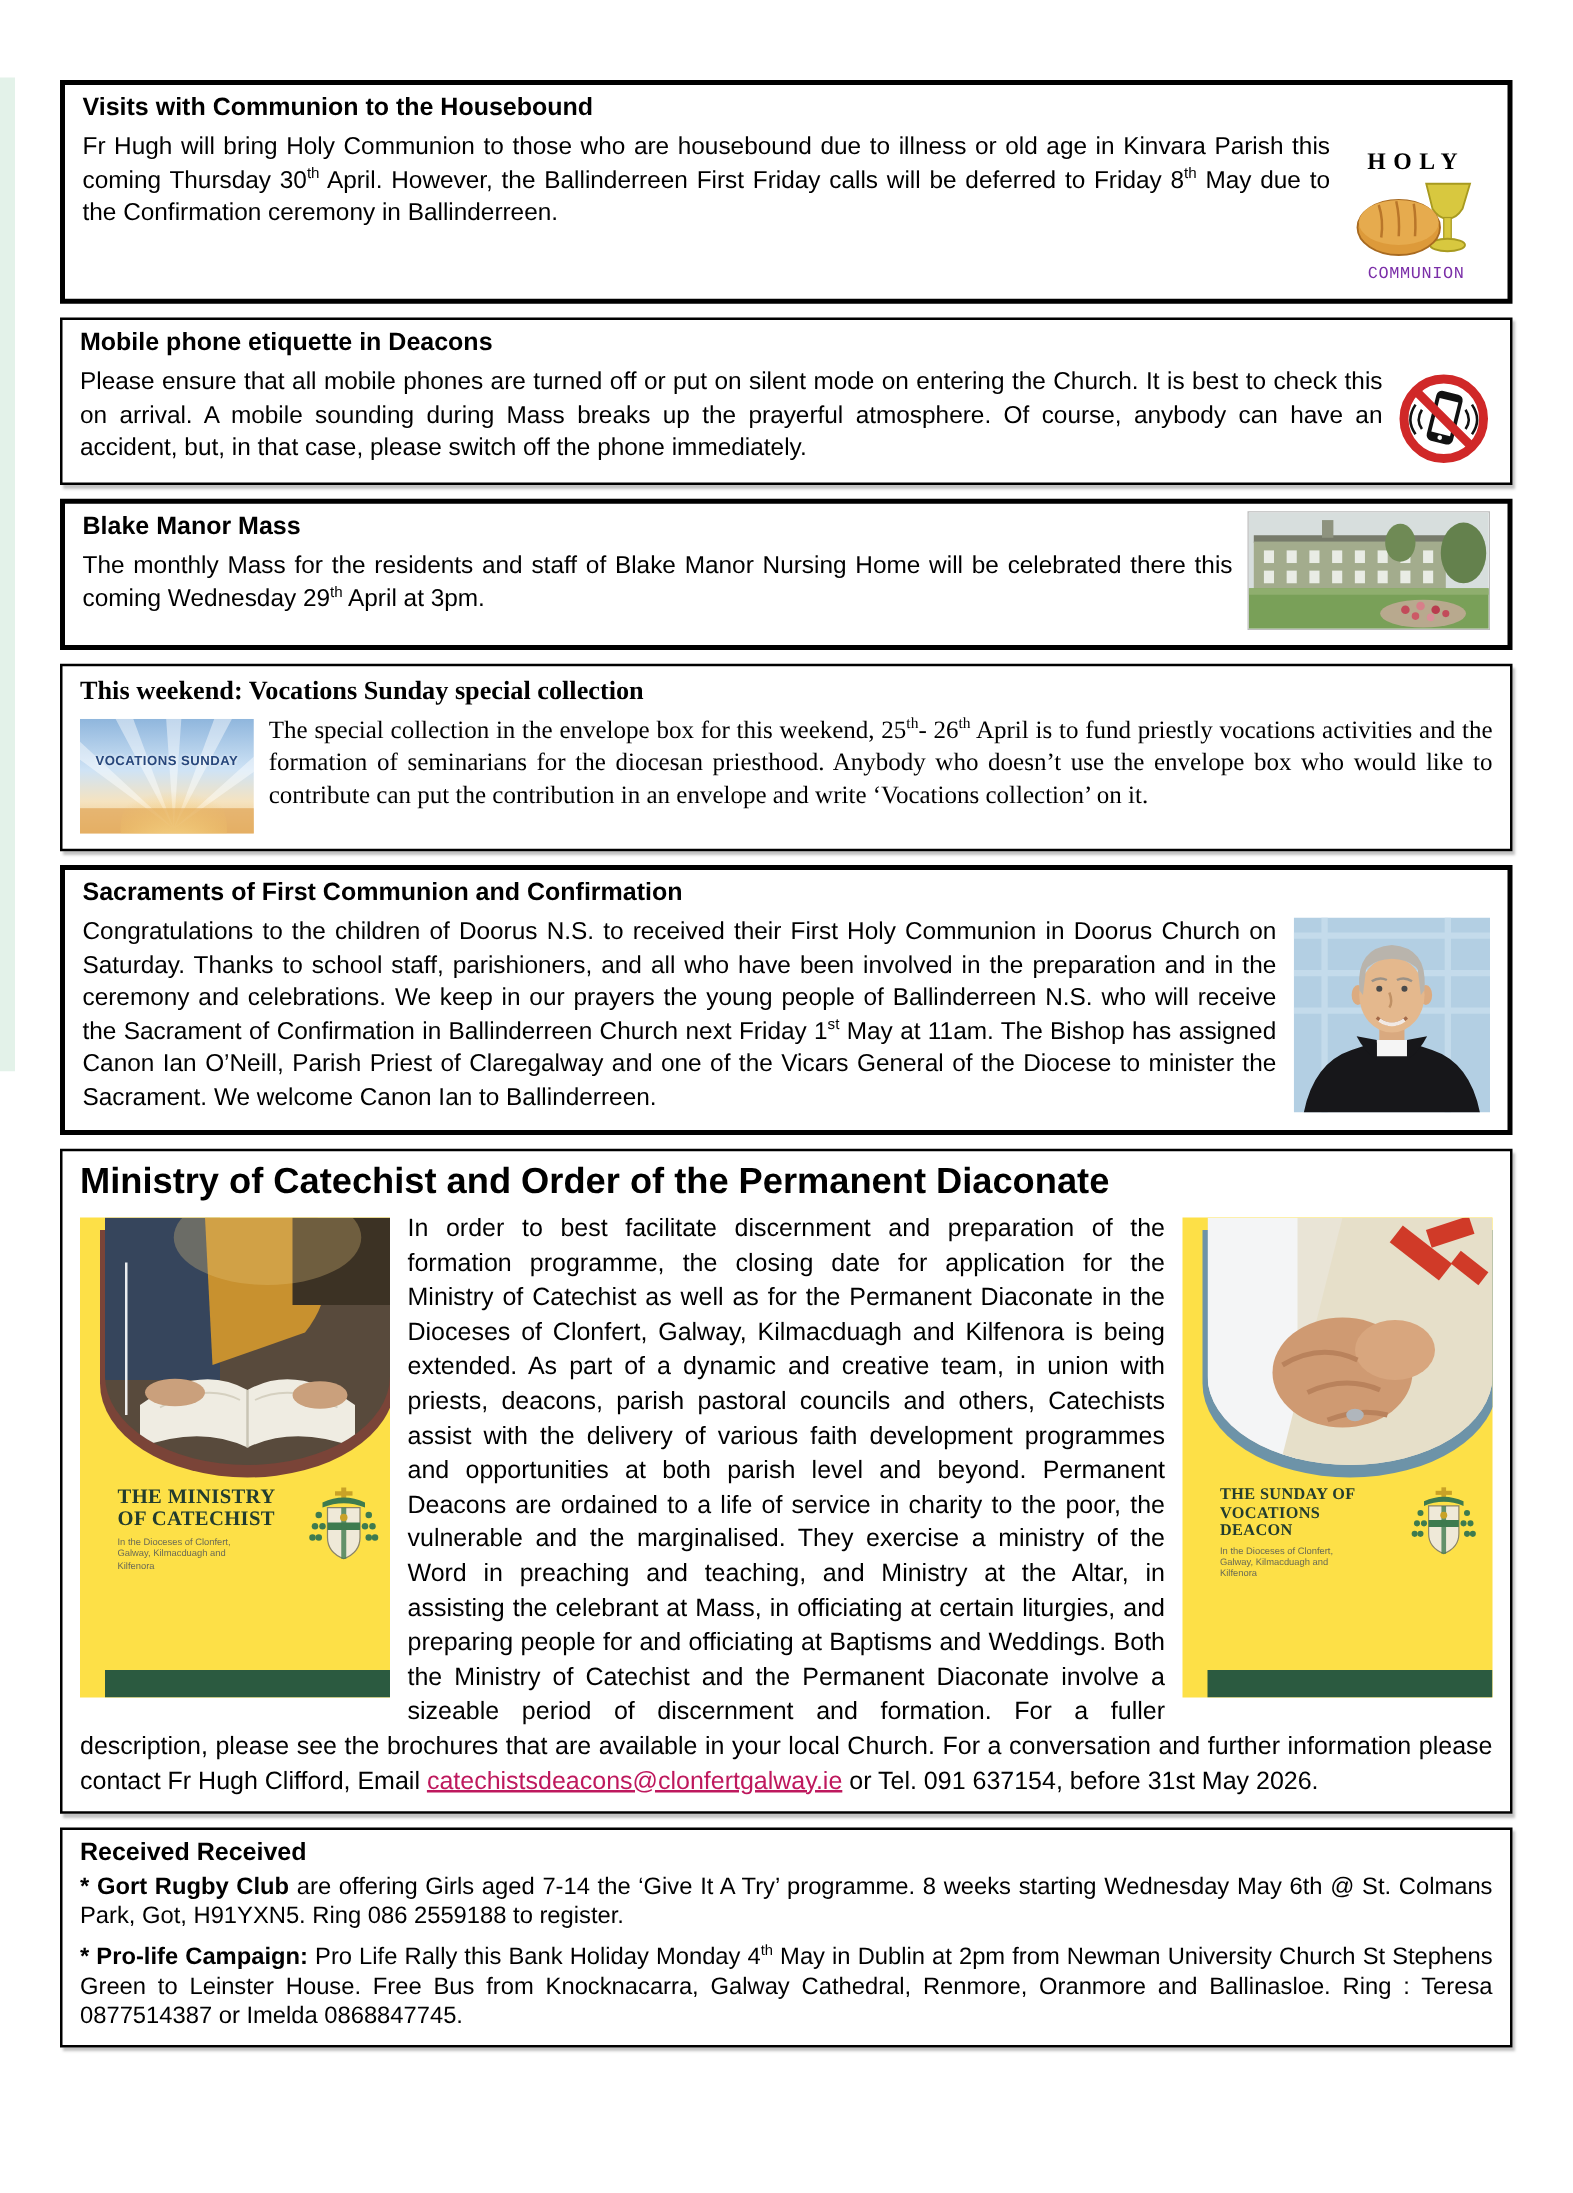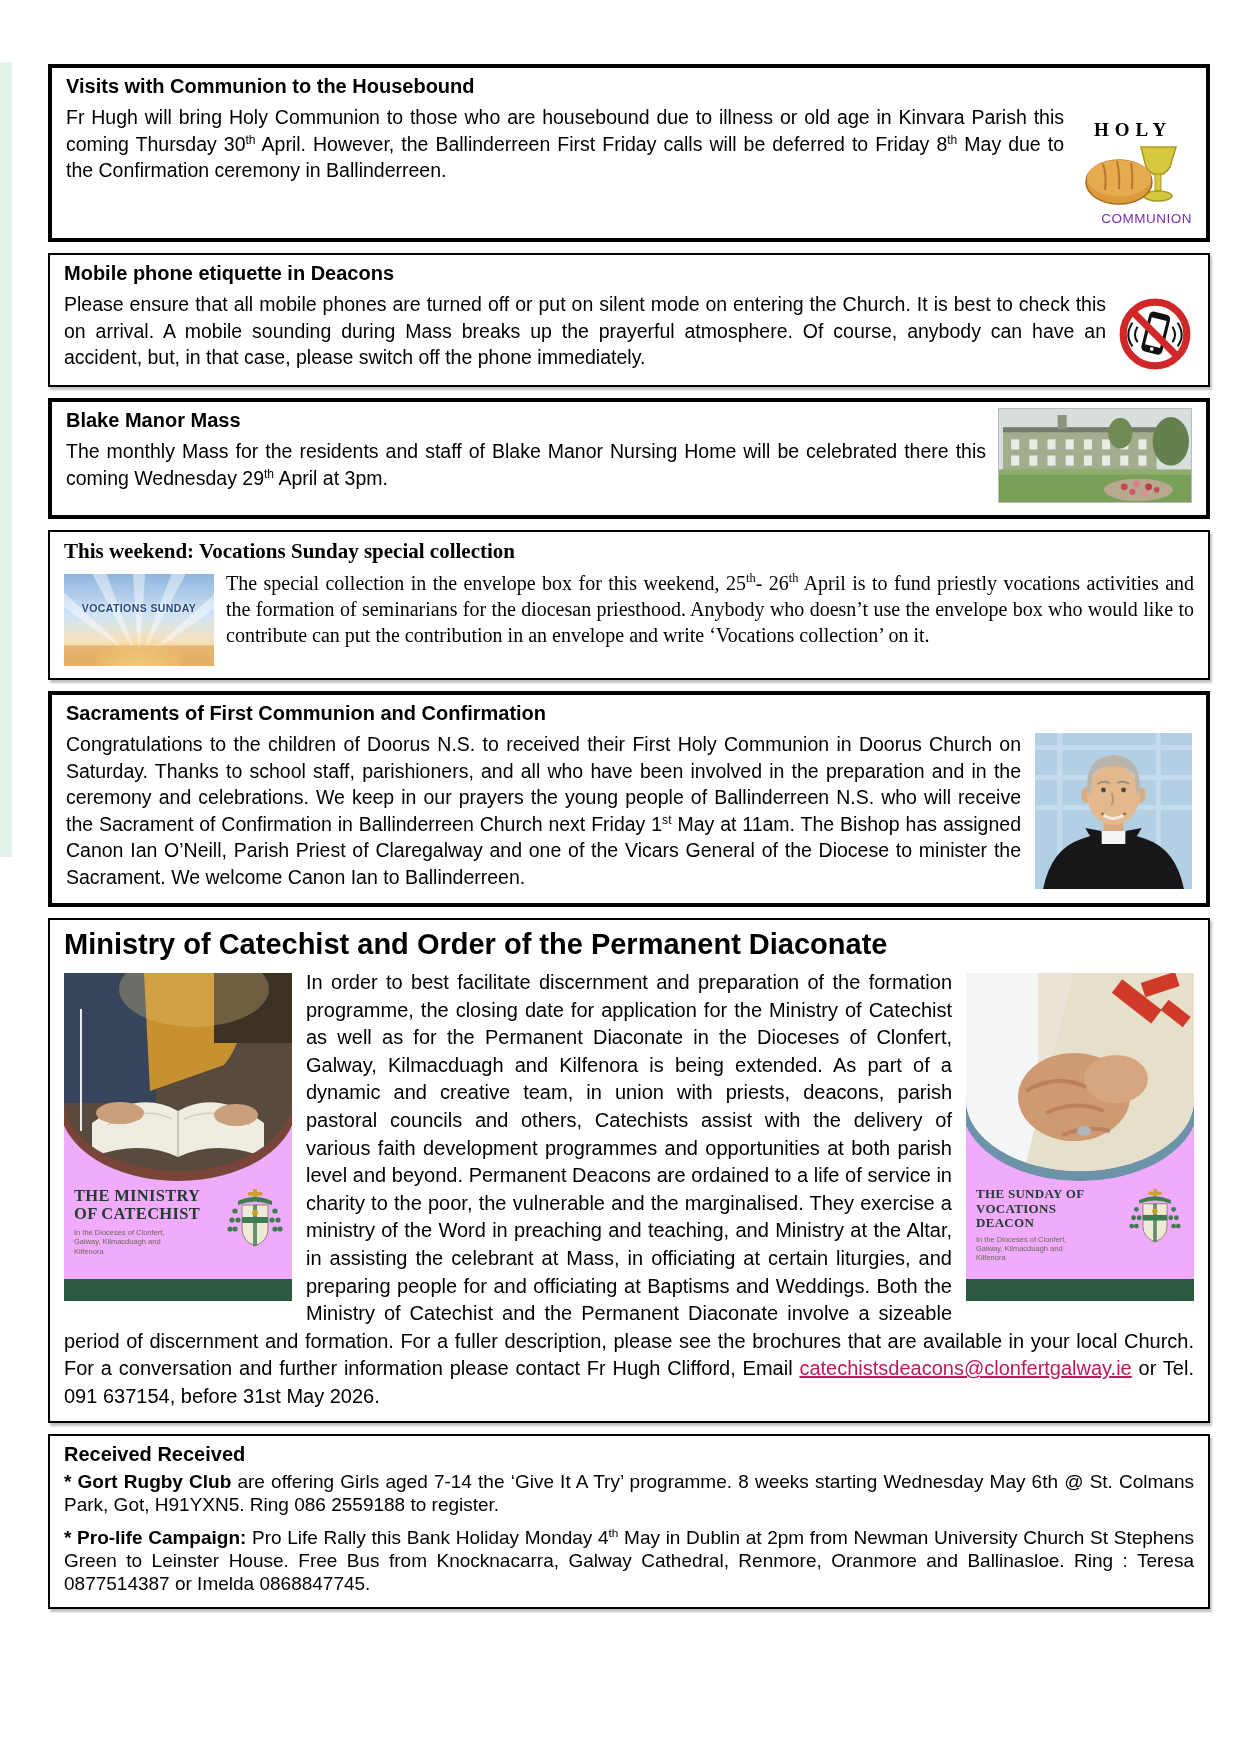--- a/index.html
+++ b/index.html
@@ -15,44 +15,45 @@
     box-shadow:2px 3px 2px rgba(120,120,120,0.45);
   }
   .box.thick{border-width:4px;box-shadow:none;}
   .box-title{text-align:left;font-weight:bold;font-size:20px;margin:3px 0 6px 0;}
   .body-text{font-size:19.5px;line-height:1.36;text-align:justify;margin:0;}
   sup{font-size:0.62em;line-height:0;}
 
   
   .hc-img{float:right;width:118px;margin:2px 0 2px 10px;text-align:center;}
   .hc-word-top{font-family:"Liberation Serif",serif;font-weight:bold;color:#000000;font-size:19px;letter-spacing:6px;margin-top:45px;}
-  .hc-word-bottom{font-family:Liberation Sans, sans-serif;color:#7b2fa8;font-size:13.5px;letter-spacing:0.5px;text-align:right;}
+  .hc-word-bottom{font-family:Liberation Mono, monospace;color:#7b2fa8;font-size:13.5px;letter-spacing:0.5px;}
 
   
   .nophone{float:right;width:78px;height:78px;margin:4px 0 2px 10px;}
 
   
   .blake-photo{float:right;width:192px;height:93px;margin:2px 0 2px 12px;border:1px solid #bbb;}
 
   
   .serif-box .box-title{font-family:"Liberation Serif",serif;font-size:21px;}
   .serif-box .body-text{font-family:"Liberation Serif",serif;font-size:20px;line-height:1.3;}
-  .voc-img{float:left;width:150px;height:92px;margin:4px 12px 2px 0;position:relative;overflow:hidden;}
+  .voc-img{float:left;width:139px;height:92px;margin:4px 12px 2px 0;position:relative;overflow:hidden;}
   .voc-label{position:absolute;left:0;right:0;top:30%;text-align:center;color:#27477c;font-size:10.5px;font-weight:bold;letter-spacing:0.4px;text-shadow:0 0 3px #fff;}
 
   
   .priest-photo{float:right;width:157px;height:156px;margin:2px 0 4px 14px;}
 
   
   .ministry-title{font-size:29px;margin:4px 0 8px 0;}
   .ministry-text{font-size:20px;line-height:1.38;text-align:justify;margin:0;}
   .email-link{color:#be185d;text-decoration:underline;}
   .brochure{
-    width:228px;height:328px;background:#f0abfc;display:flex;flex-direction:column;
+    width:228px;height:384px;background:#fde047;display:flex;flex-direction:column;
     overflow:hidden;
+    padding-left:20px;
   }
   .brochure.left{float:left;margin:4px 14px 6px 0;}
   .brochure.right{float:right;margin:4px 0 6px 14px;}
   .b-photo-wrap{position:relative;height:206px;flex:none;}
   .b-arc{position:absolute;left:-4px;right:-4px;top:10px;height:198px;border-radius:0 0 50% 50% / 0 0 38% 38%;}
   .b-arc.maroon{background:#7a4438;}
   .b-arc.blue{background:#6d93a8;}
   .b-photo{position:absolute;left:0;right:0;top:0;height:198px;border-radius:0 0 50% 50% / 0 0 36% 36%;overflow:hidden;}
   .b-text-row{display:flex;padding:8px 8px 0 10px;flex:none;}
   .b-col{flex:1;}

